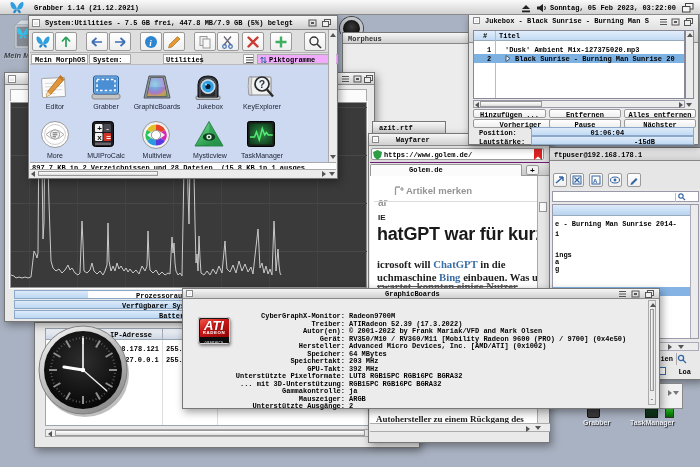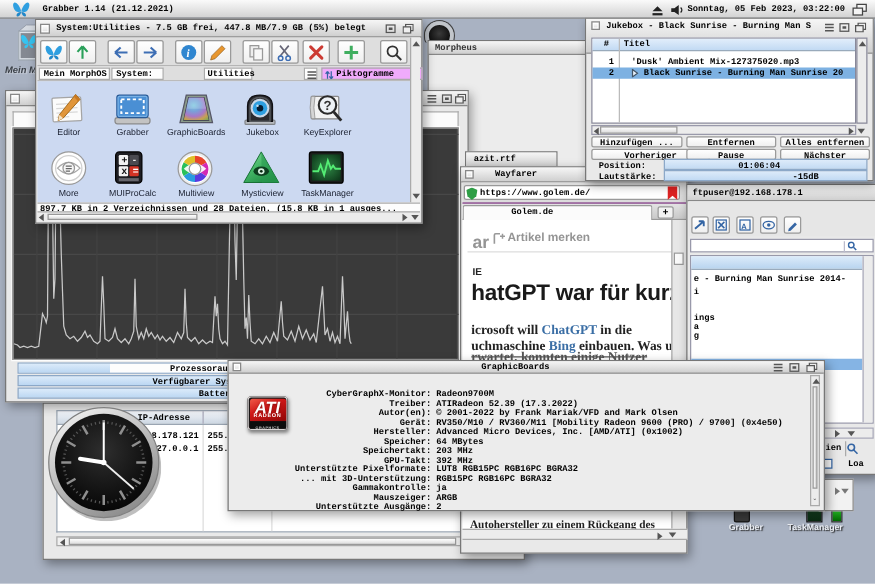--- a/index.html
+++ b/index.html
@@ -127,21 +127,21 @@
     <svg width="8" height="11" style="position:absolute;left:164px;top:3px;">
           <path d="M0 0 h8 v11 l-4 -3.5 L0 11 Z" fill="#d22"></path>
         </svg>
   </div>
   <div class="abs" style="left:1px;top:29px;width:179px;height:13px;background:linear-gradient(#e3e3e3,#c9c9c9);border-bottom:1px solid #999;">
     <div style="position:absolute;left:0px;top:1px;width:152px;height:12px;background:#fbfbfb;border:1px solid #999;border-bottom:none;border-radius:2px 2px 0 0;"></div>
     <span class="mono" style="position:absolute;left:39px;top:3px;">Golem.de</span>
     <div style="position:absolute;left:156px;top:2px;width:13px;height:10px;background:#f2f2f2;border:1px solid #999;border-radius:2px;text-align:center;font-size:8px;line-height:9px;">+</div>
   </div>
   <div class="abs" style="left:1px;top:42px;width:174px;height:247px;background:#fff;overflow:hidden;">
-    <div class="sans" style="position:absolute;left:8px;top:9px;font-size:14px;color:#949494;">ar</div>
+    <div class="sans" style="position:absolute;left:8px;top:21px;font-size:10px;color:#949494;">ar</div>
     <svg width="10" height="10" style="position:absolute;left:24px;top:10px;">
           <path d="M1.5 9 V2 Q1.5 1 2.5 1 H6" stroke="#999" fill="none" stroke-width="1.3"></path>
           <path d="M8 1 v4 M6 3 h4" stroke="#999" fill="none" stroke-width="1.2"></path>
         </svg>
     <div class="sans" style="position:absolute;left:36px;top:9px;font-size:9.5px;color:#949494;">Artikel merken</div>
     <div style="position:absolute;left:4px;top:25px;width:168px;height:1px;background:#ddd;"></div>
     <div class="sans" style="position:absolute;left:8px;top:37px;font-size:8px;font-weight:bold;color:#222;">IE</div>
     <div class="sans" style="position:absolute;left:7px;top:48px;font-size:18px;font-weight:bold;color:#1a1a1a;letter-spacing:-.2px;white-space:nowrap;">hatGPT war für kurze Zeit</div>
         <div style="position:absolute;left:7px;top:82px;font-family:'Liberation Serif',serif;font-size:10.7px;color:#222;white-space:nowrap;">icrosoft will <span style="color:#3a6ea5;">ChatGPT</span> in die</div>
     <div style="position:absolute;left:7px;top:95px;font-family:'Liberation Serif',serif;font-size:10.7px;color:#222;white-space:nowrap;">uchmaschine <span style="color:#3a6ea5;">Bing</span> einbauen. Was uns</div>

